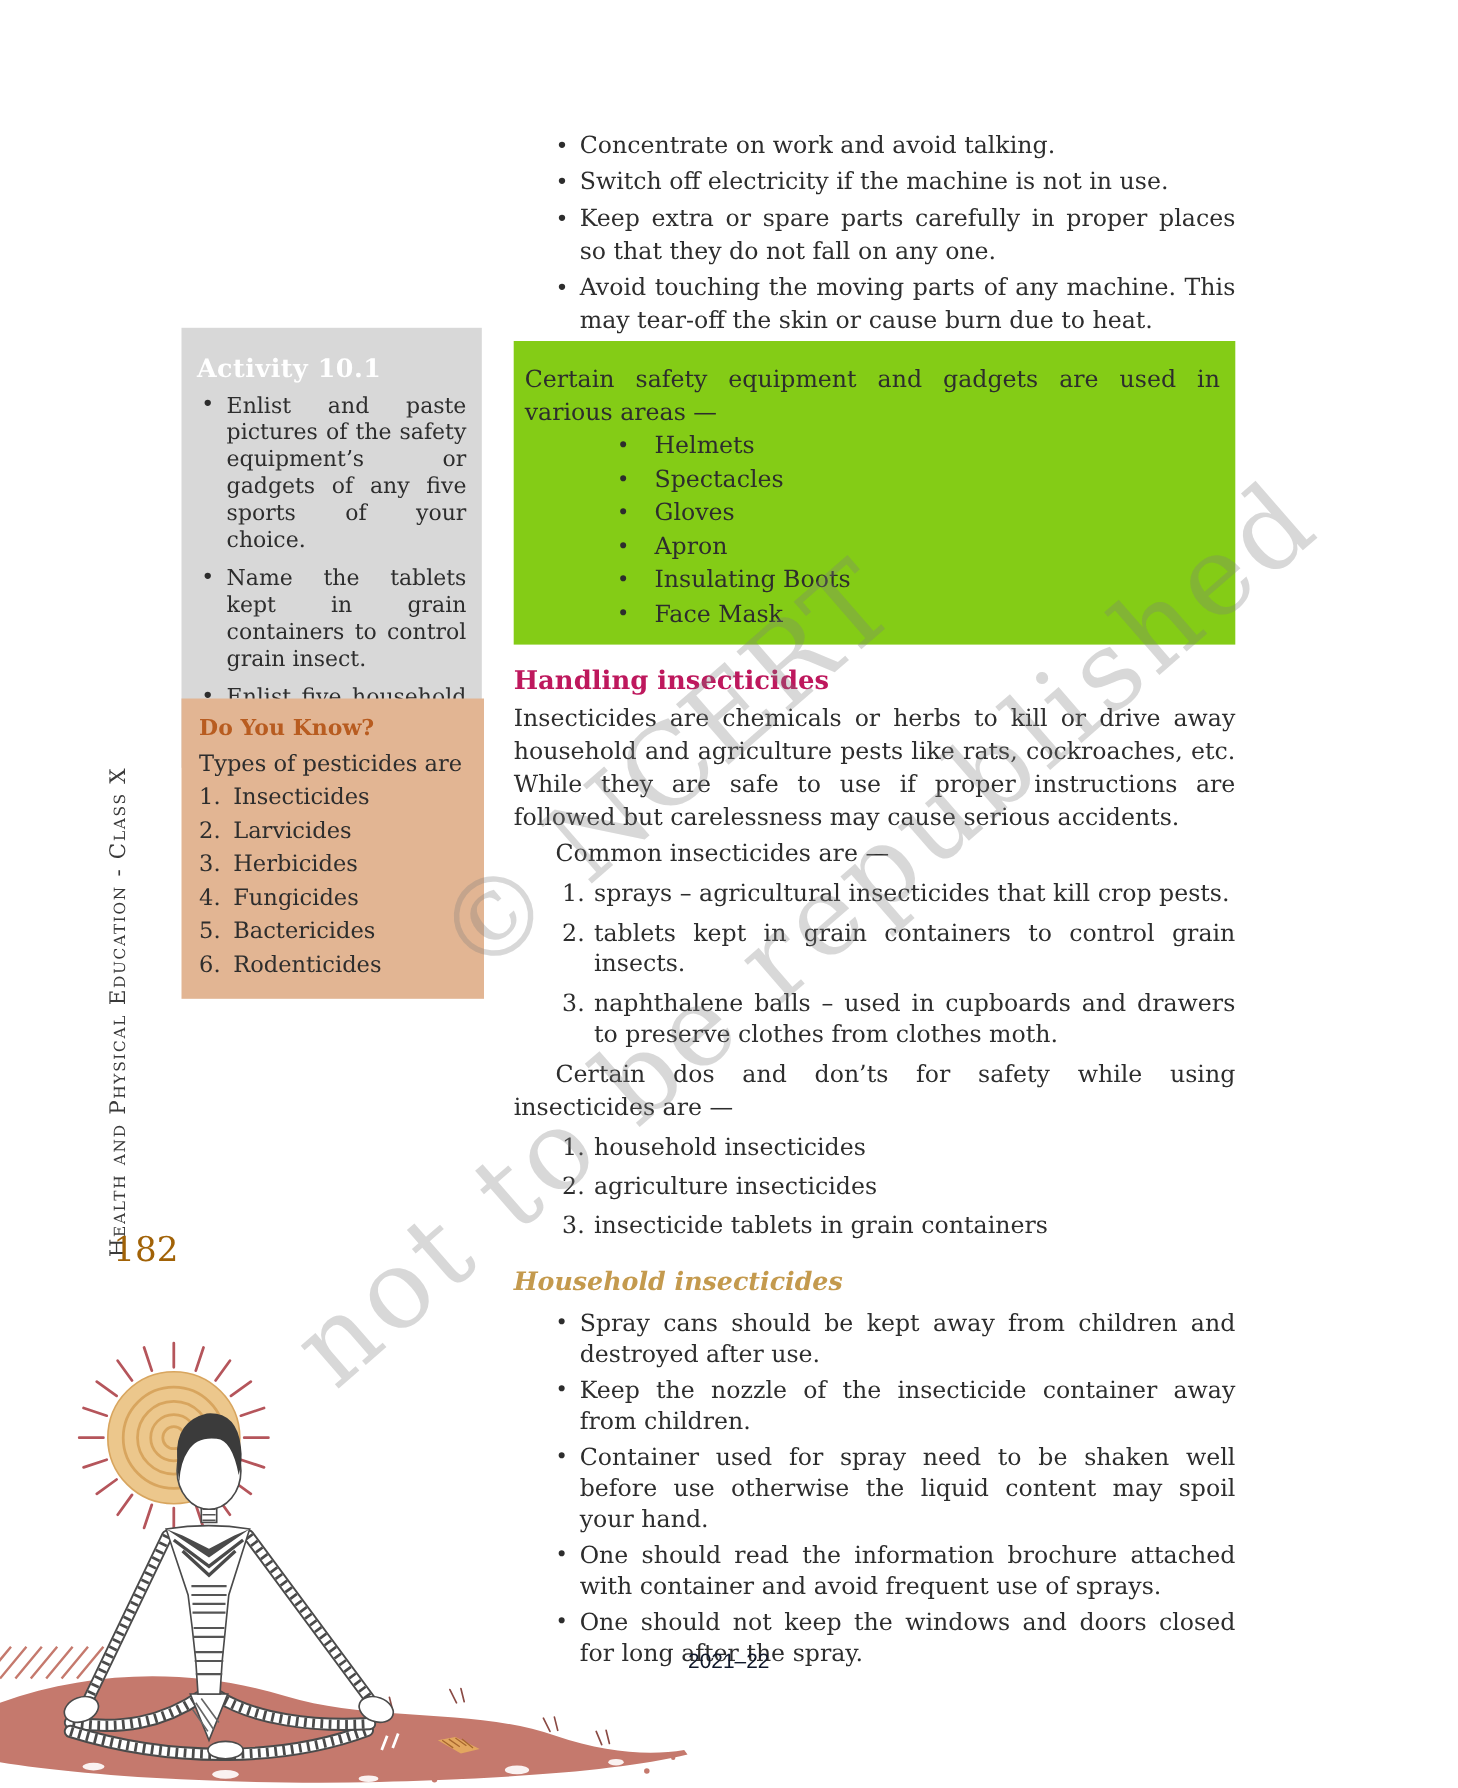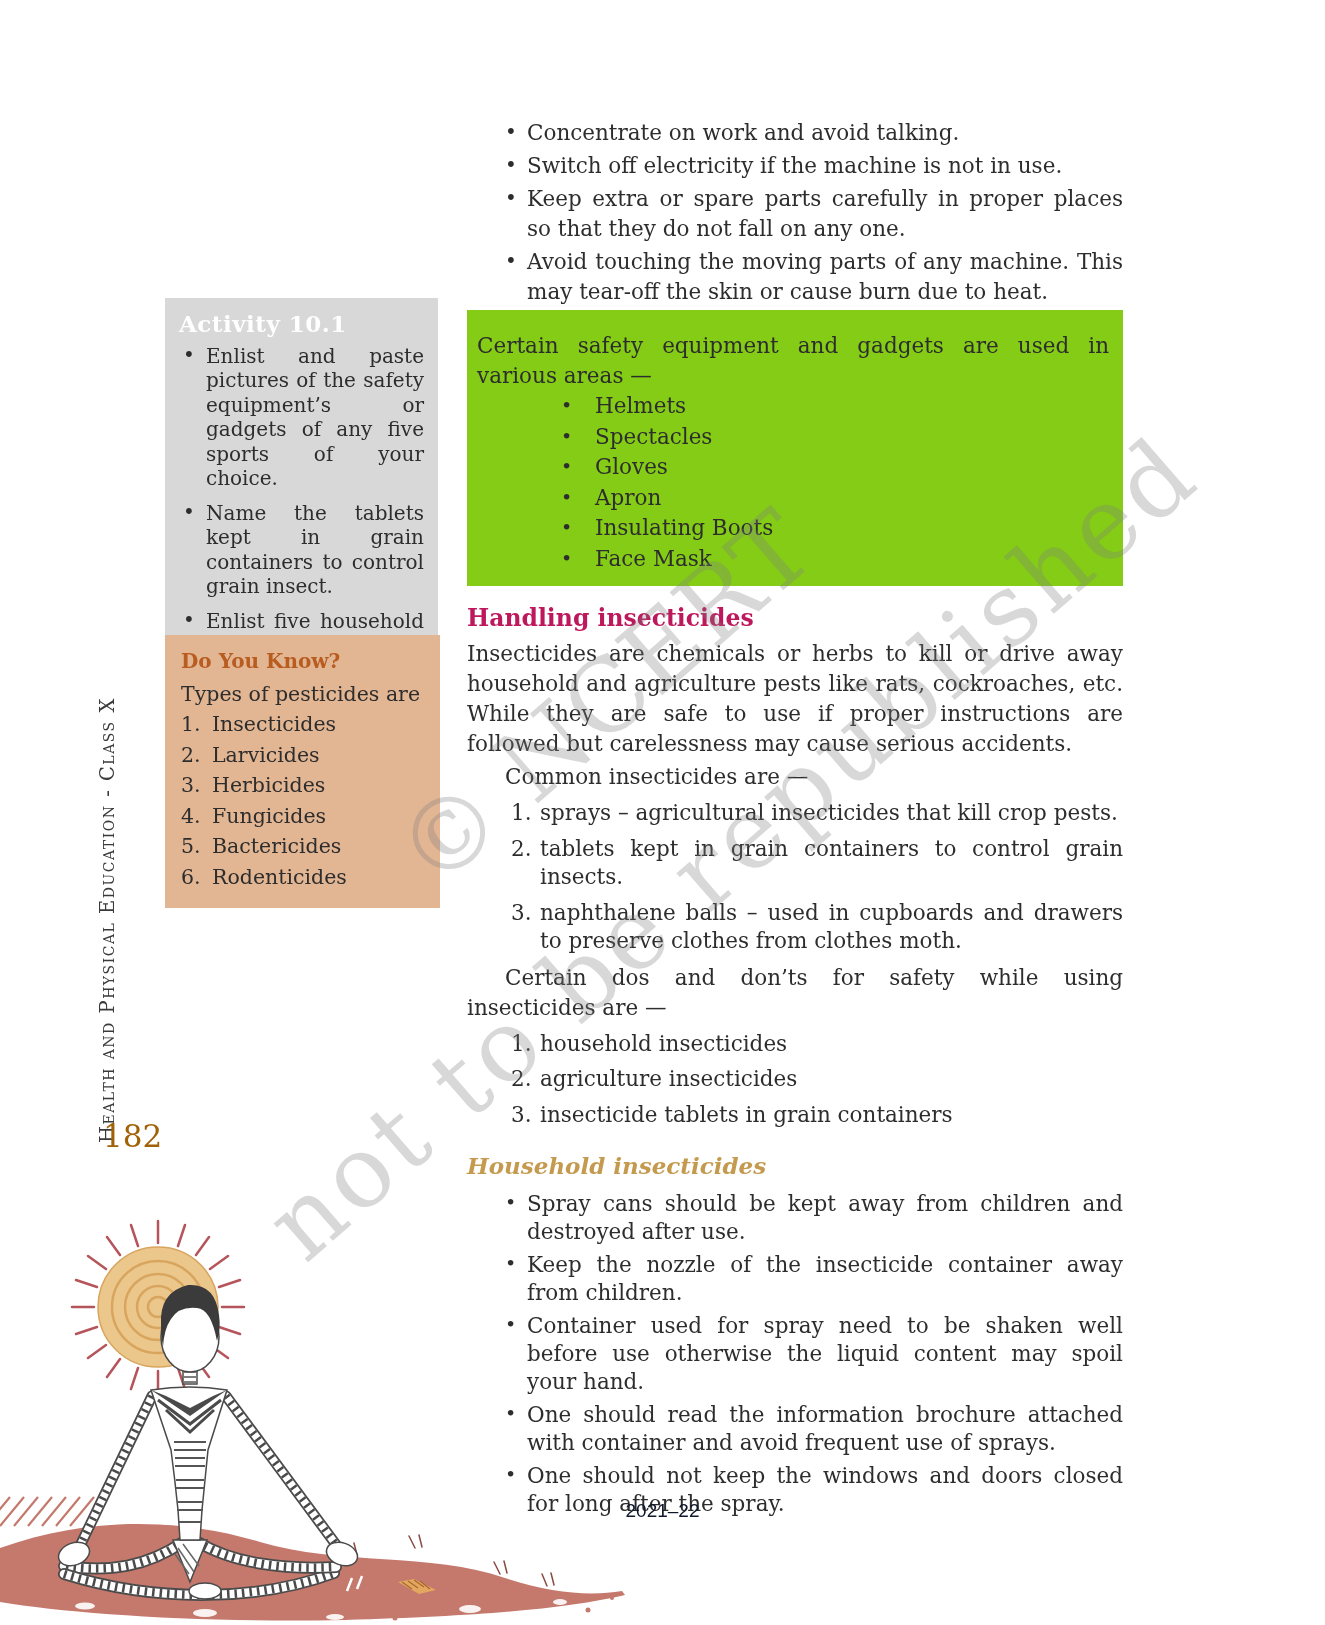--- a/index.html
+++ b/index.html
@@ -31,21 +31,21 @@
   p.dos { text-indent:38px; margin-top:1px; }
   h3.house { font-size:23px; font-weight:bold; font-style:italic; color:#c49a4e; margin:22px 0 9px; text-align:left; }
   ul.house li { position:relative; padding-left:60px; margin-bottom:5px; line-height:28px; }
   ul.house li::before { content:"•"; position:absolute; left:38px; top:-2px; font-size:19px; }
 
   
   .activity {
     position:absolute; left:165px; top:298px; width:245px; background:#d8d8d8;
     padding:10px 14px 18px; font-size:20px; line-height:24.5px; text-align:justify;
   }
-  .activity h4 { font-size:23px; font-weight:bold; color:#ffffff; margin:4px 0 7px; text-align:left; letter-spacing:.5px; }
+  .activity h4 { font-size:23px; font-weight:bold; color:#ffffff; margin:16px 0 7px; text-align:left; letter-spacing:.5px; }
   .activity li { position:relative; padding-left:27px; margin-bottom:10px; }
   .activity li::before { content:"•"; position:absolute; left:4px; top:-1px; }
 
   .dyk {
     position:absolute; left:165px; top:635px; width:243px; background:#e2b593;
     padding:11px 16px 16px; font-size:20.5px; line-height:30.5px;
   }
   .dyk h4 { font-size:20px; font-weight:bold; color:#b85c20; margin:0 0 2px; }
   .dyk ol { counter-reset:d; }
   .dyk li { counter-increment:d; position:relative; padding-left:31px; }

